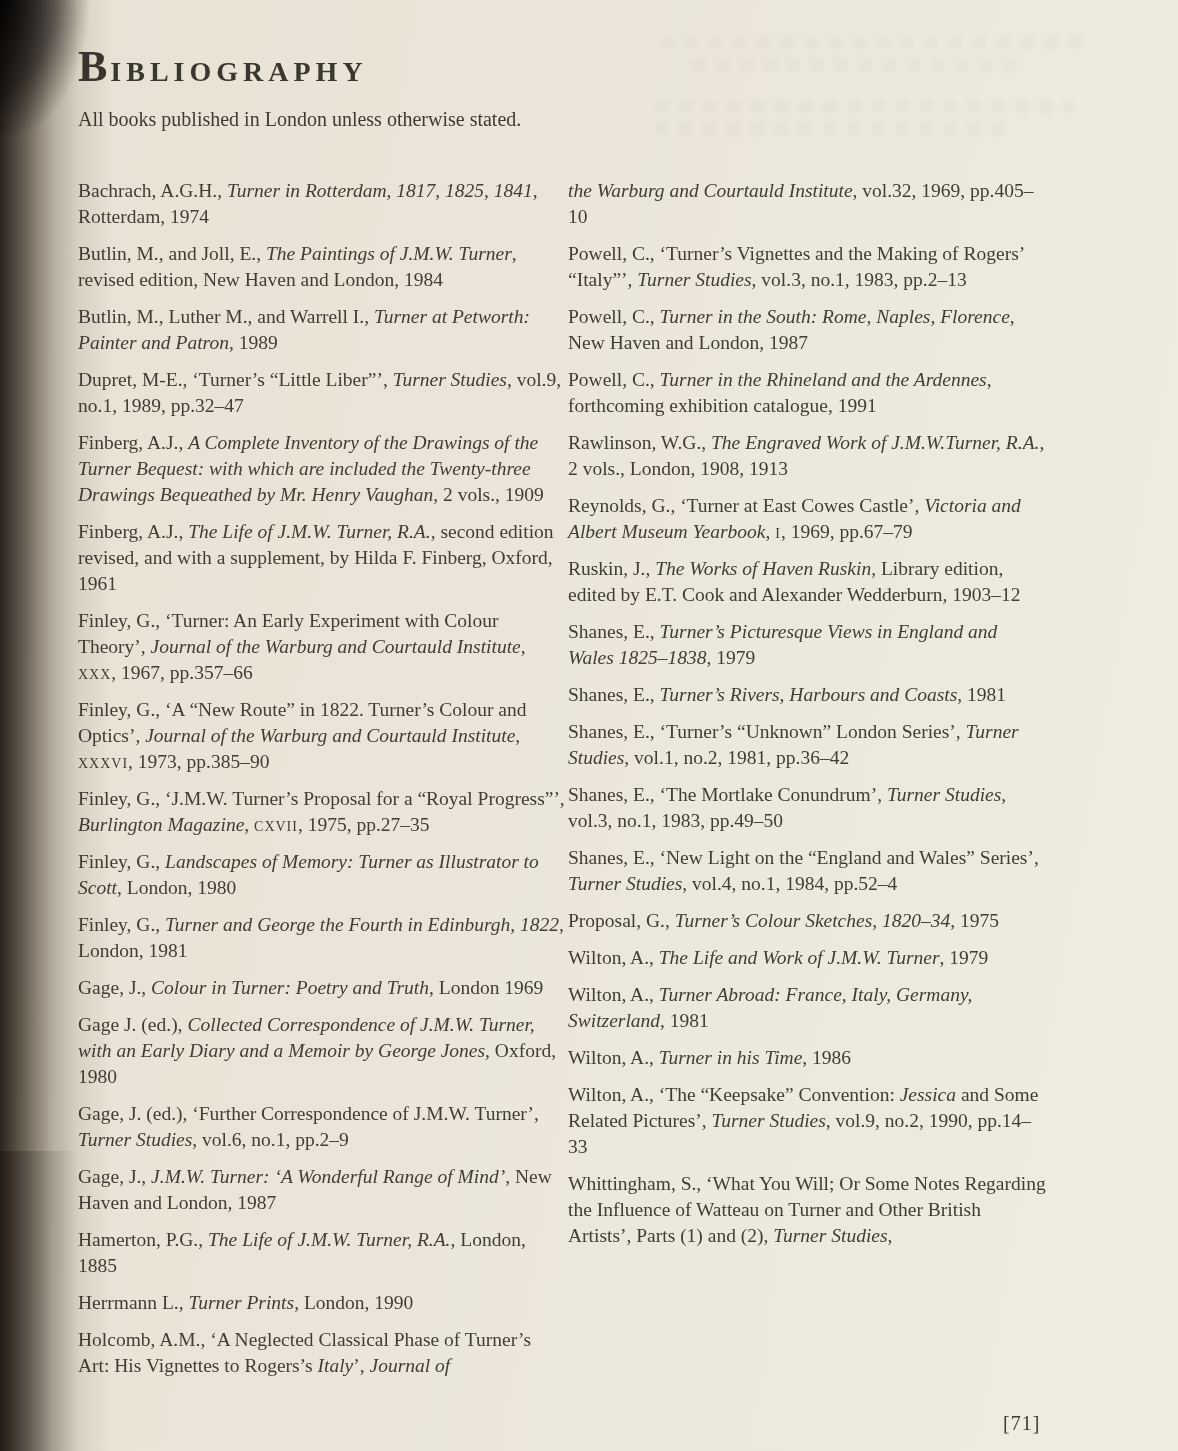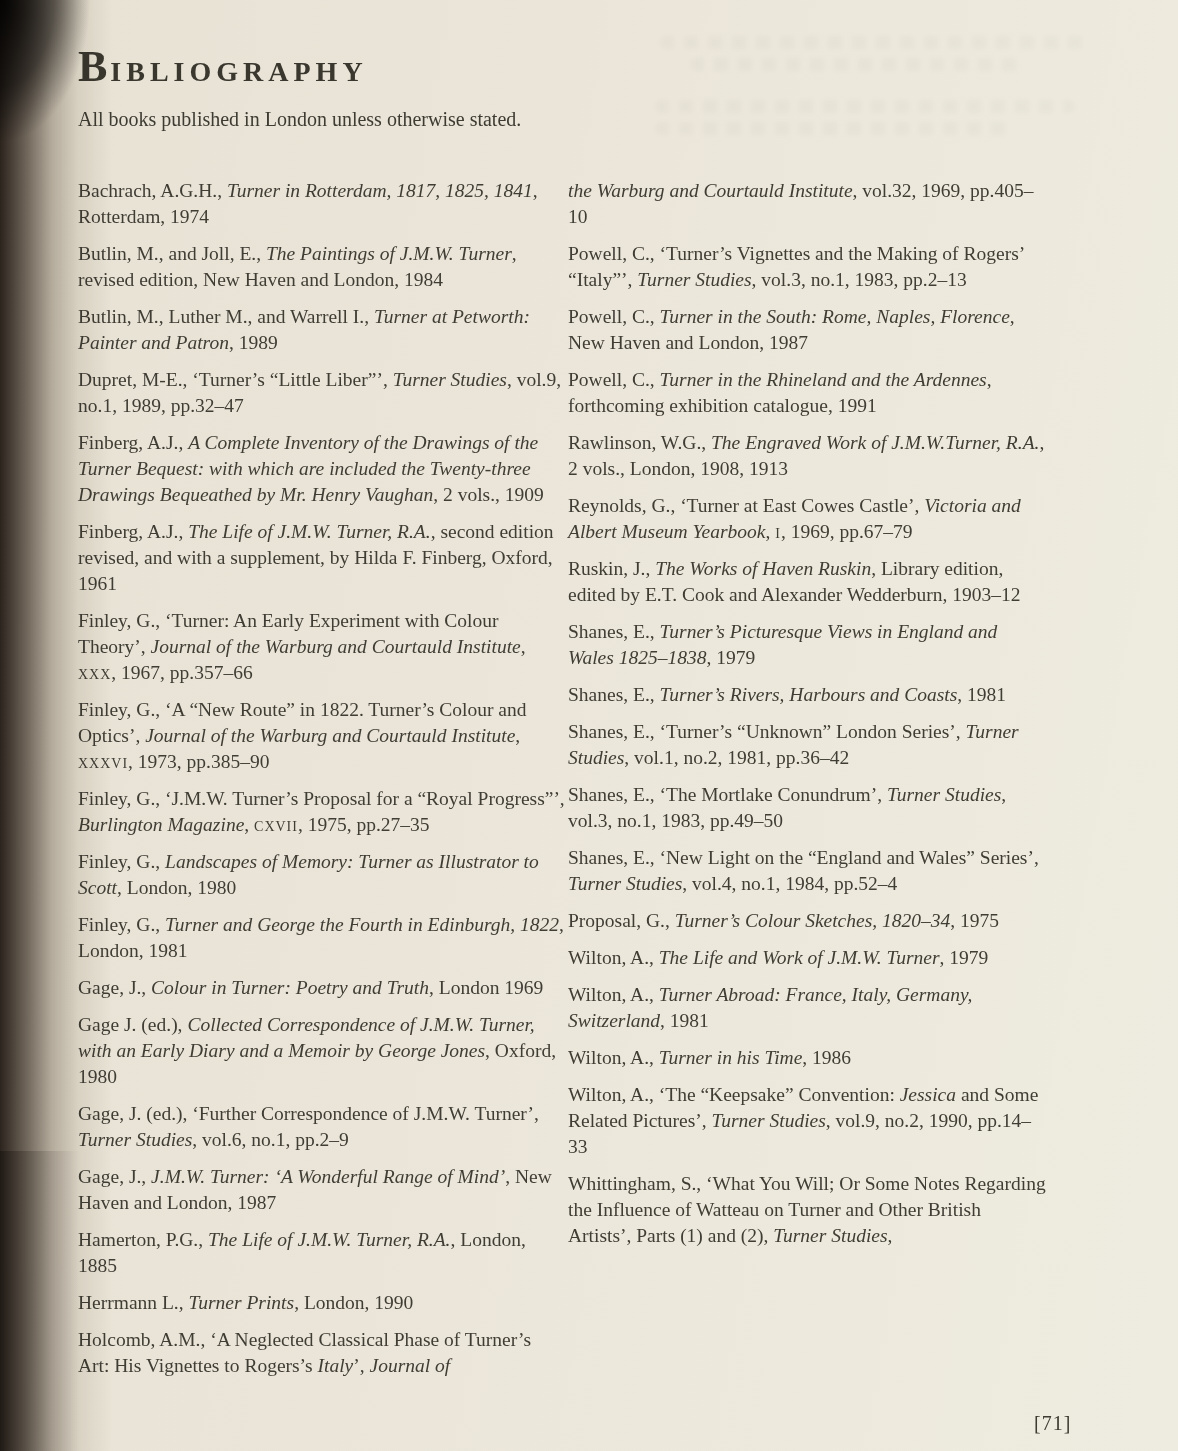--- a/index.html
+++ b/index.html
@@ -56,21 +56,21 @@
     position:absolute;top:178px;
     font-size:19.5px;line-height:26px;
     color:#403d35;
   }
   .col-left{left:78px;width:487px;}
   .col-right{left:568px;width:480px;}
   .entry{margin:0 0 11px 0;}
   .it{font-style:italic;}
   .sc{font-variant:small-caps;letter-spacing:1px;}
   .page-number{
-    position:absolute;left:1034px;top:1412px;
+    position:absolute;left:1003px;top:1412px;
     font-size:20px;color:#3e3b33;letter-spacing:1px;
   }
   
   .bleed{
     position:absolute;height:13px;border-radius:6px;
     background:repeating-linear-gradient(90deg,
       rgba(130,128,118,0.55) 0 14px, rgba(130,128,118,0) 14px 24px);
     opacity:0.08;filter:blur(2px);
     pointer-events:none;
   }

